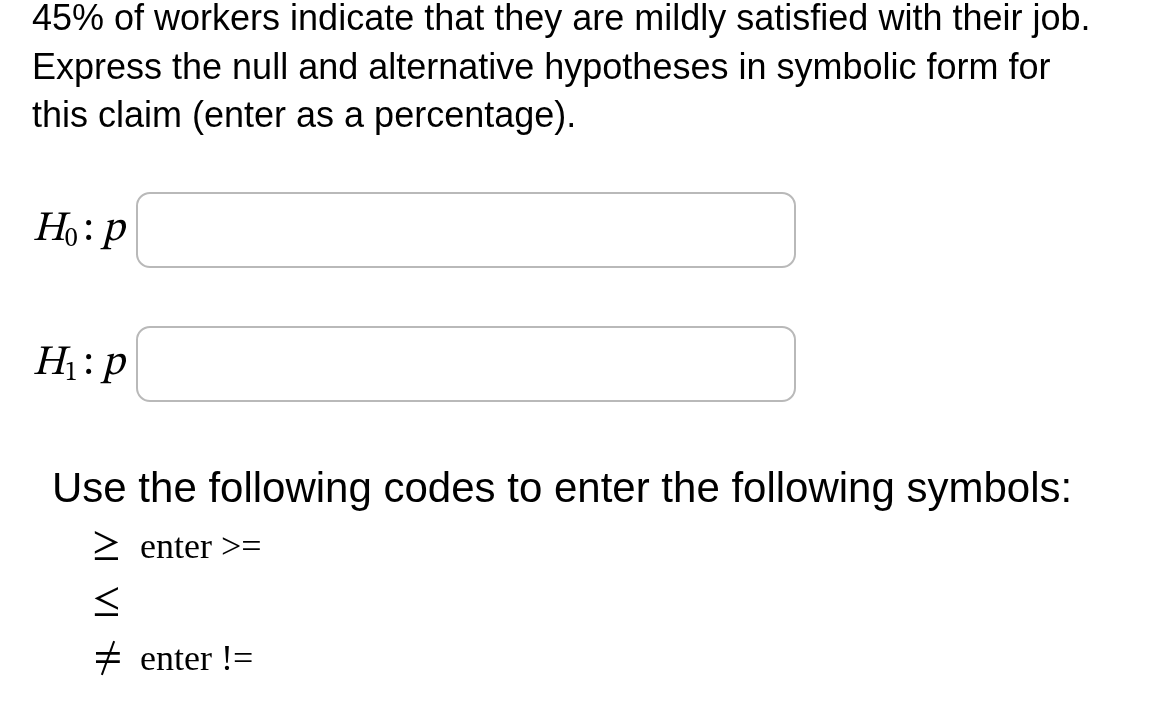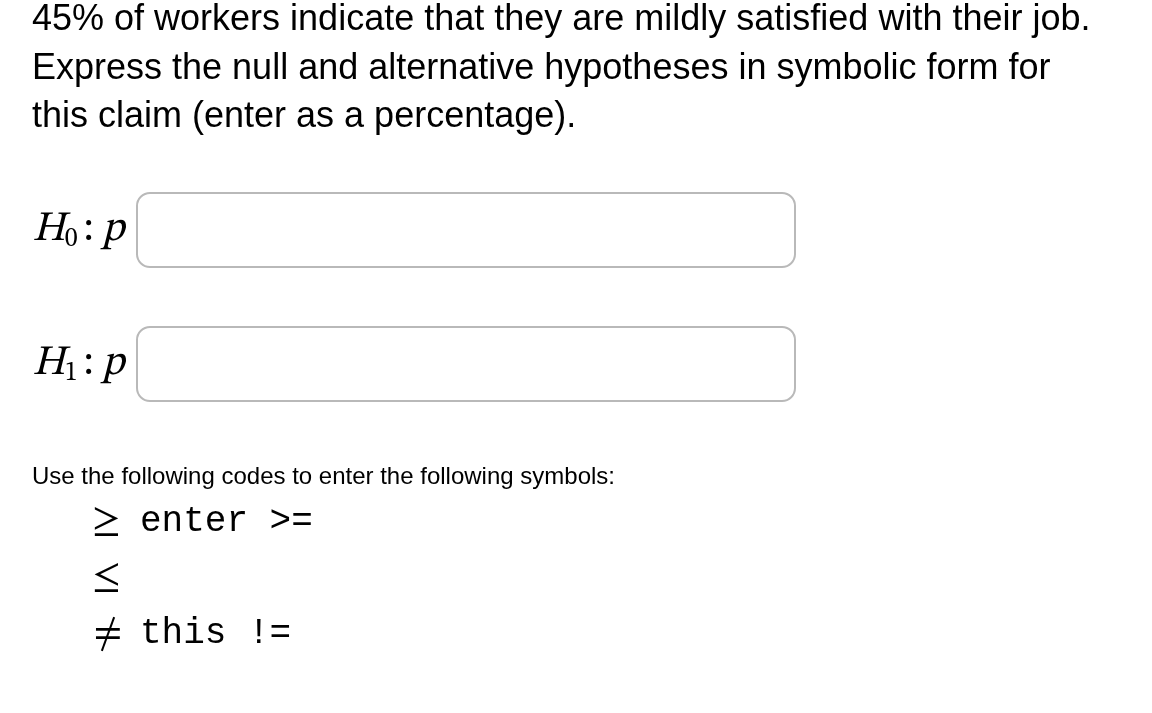--- a/index.html
+++ b/index.html
@@ -61,23 +61,24 @@
     height: 76px;
     border: 2px solid #b9b9b9;
     border-radius: 14px;
     font-size: 32px;
     padding: 0 16px;
     box-sizing: border-box;
     outline: none;
     background: #fff;
   }
   .codes-intro {
-    font-size: 24px;
+    font-size: 42px;
     margin-top: 30px;
     line-height: 1.35;
+    margin-left: 20px;
   }
   .codes-list {
     margin-top: 2px;
   }
   .code-row {
     display: flex;
     align-items: center;
     font-size: 36px;
     line-height: 1.4;
     margin-left: 60px;
@@ -105,21 +106,21 @@
     top: 50%;
     width: 2px;
     height: 36px;
     background: #000;
     transform: translate(-50%, -50%) rotate(20deg);
   }
   .code-text {
     margin-left: 4px;
   }
   .mono {
-    font-family: Liberation Mono, monospace;
+    font-family: Liberation Serif, serif;
   }
 </style>
 </head>
 <body>
 
 <div class="container">
 
   <div class="question-text">45% of workers indicate that they are mildly satisfied with their job. Express the null and alternative hypotheses in symbolic form for this claim (enter as a percentage).</div>
 
   <div class="hypothesis-block">
@@ -151,17 +152,17 @@
   <div class="codes-list">
     <div class="code-row">
       <span class="sym">≥</span>
       <span class="code-text mono">enter &gt;=</span>
     </div>
     <div class="code-row">
       <span class="sym">≤</span>
     </div>
     <div class="code-row">
       <span class="sym"><span class="neq"></span></span>
-      <span class="code-text mono">this !=</span>
+      <span class="code-text mono">enter !=</span>
     </div>
   </div>
 
 </div>
 
 </body></html>

